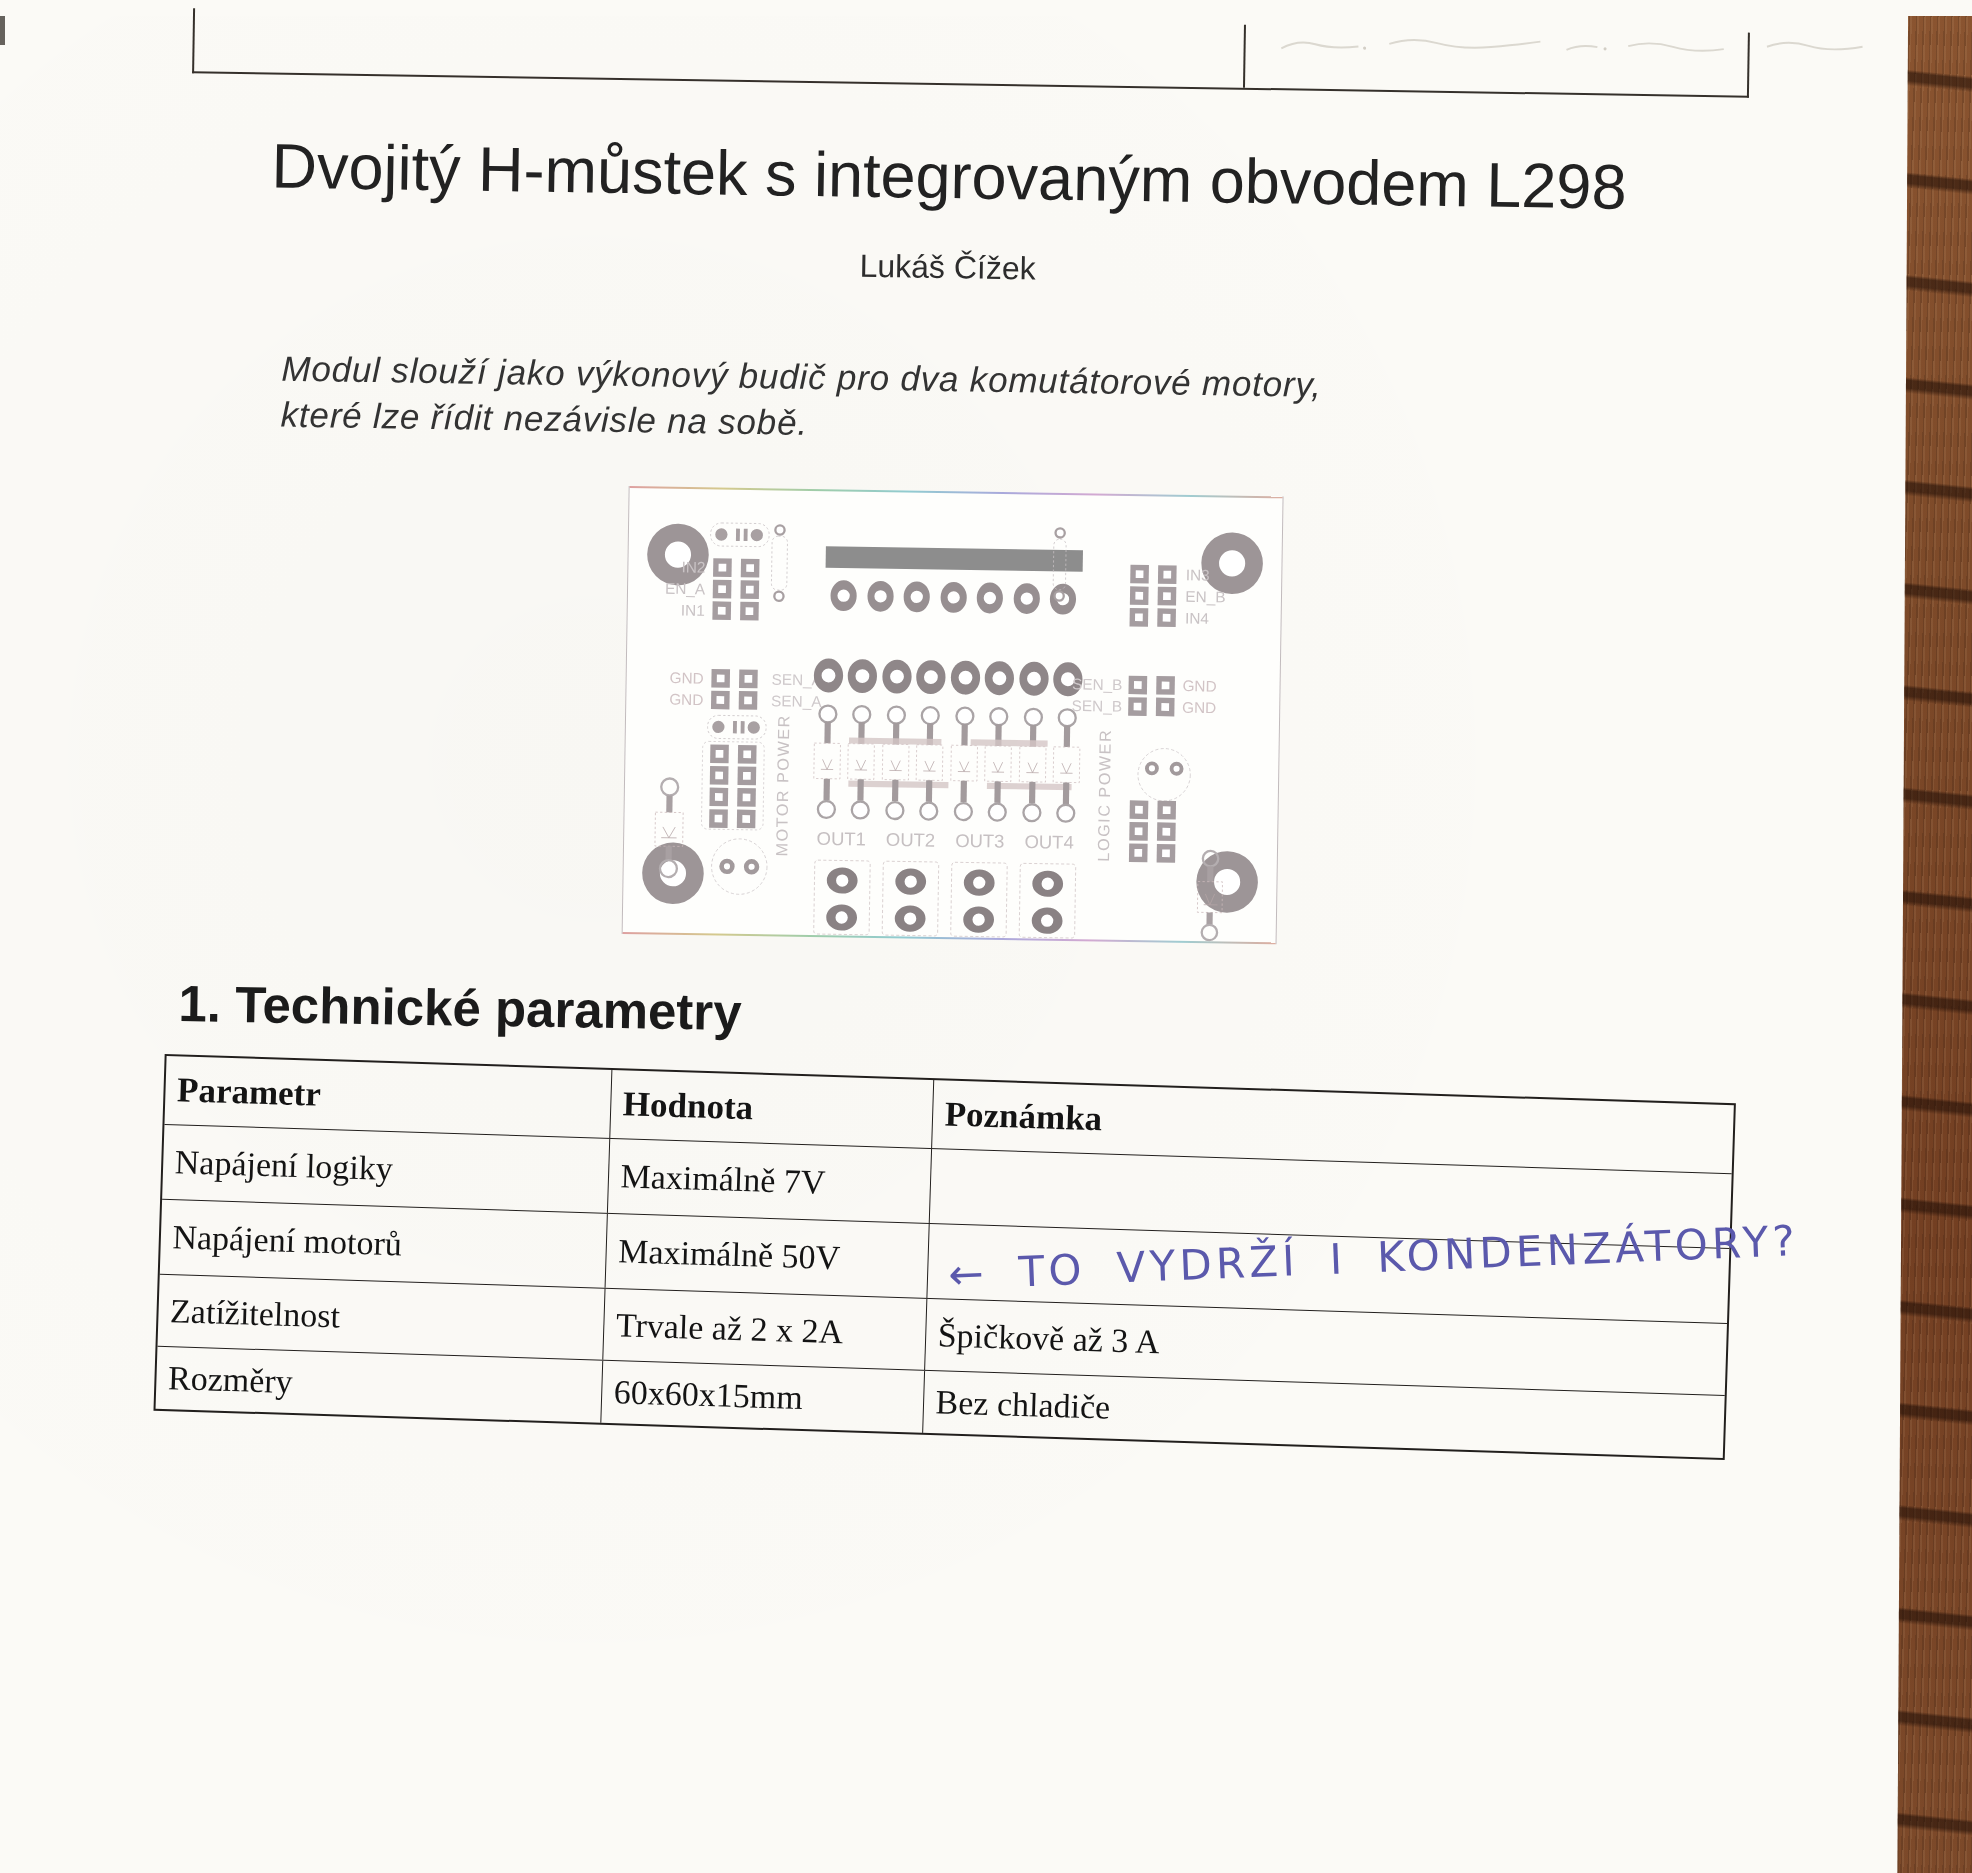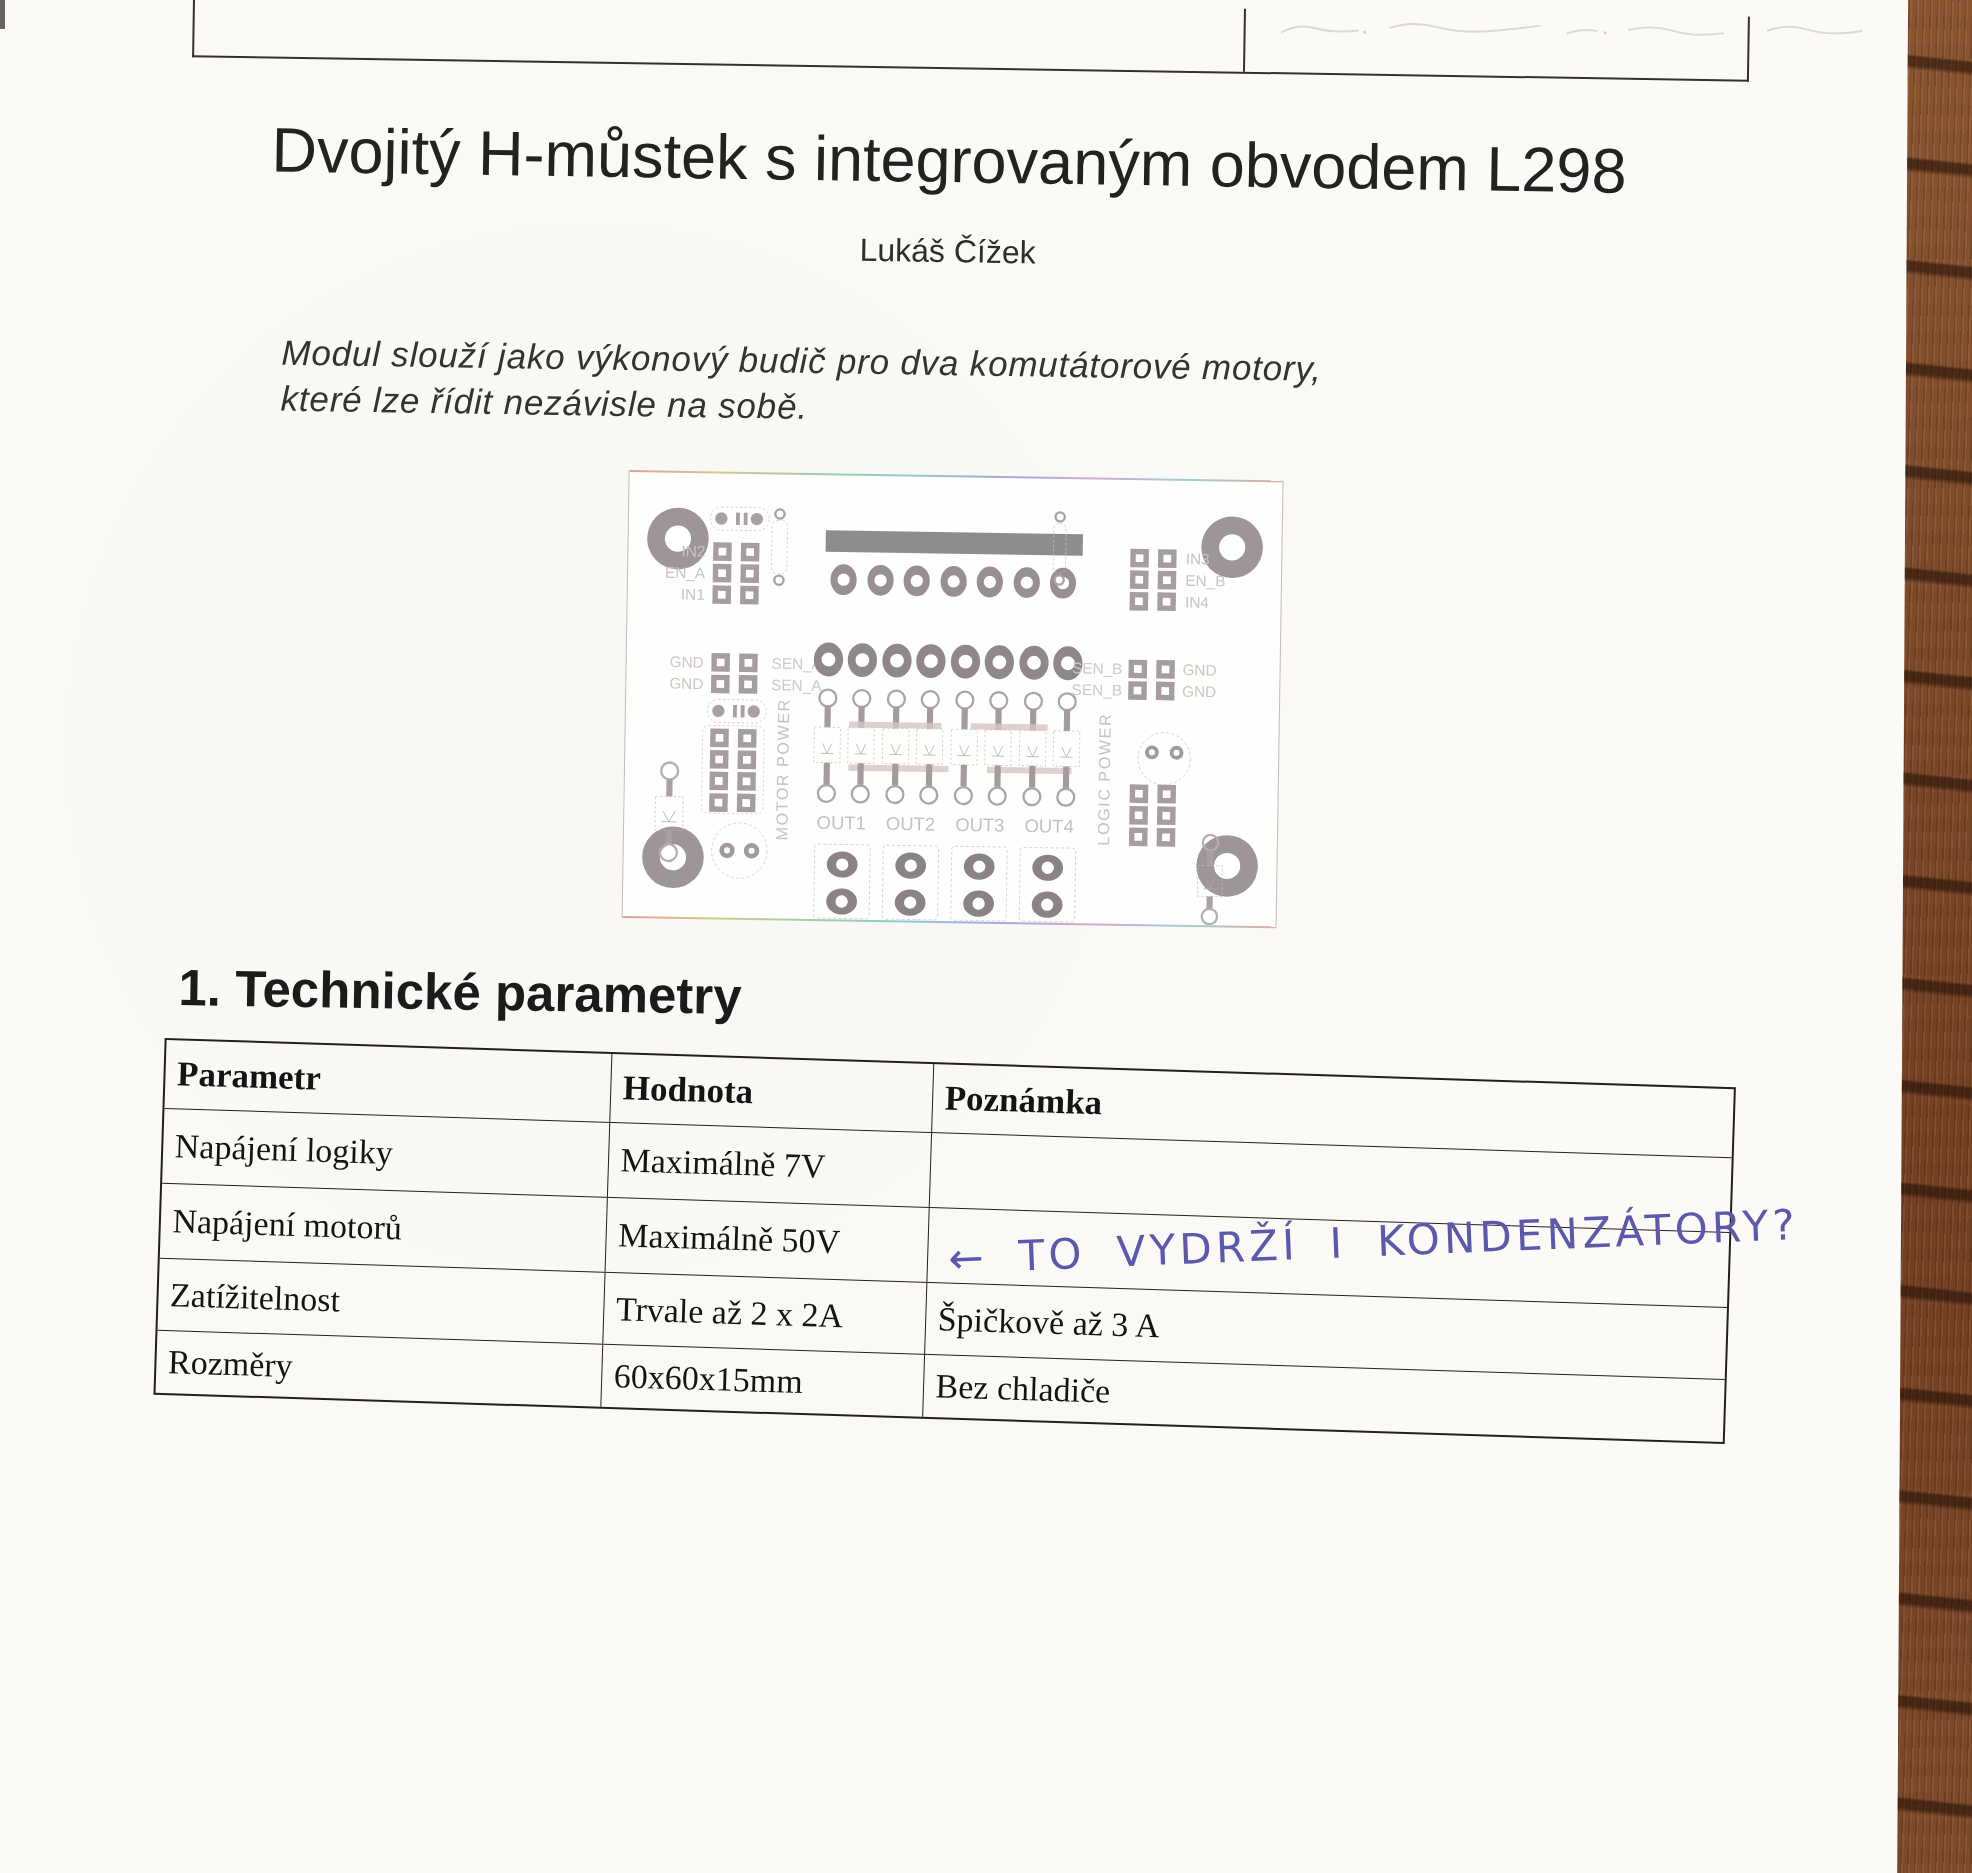--- a/index.html
+++ b/index.html
@@ -1,19 +1,19 @@
 <!DOCTYPE html>
 <html style="font-size:12.3px"><head>
 <meta charset="utf-8">
 <style>
   html,body{margin:0;padding:0;width:1973px;height:1874px;overflow:hidden;
     background:#fbfaf6;font-family:"Liberation Sans",sans-serif;}
   .scan{position:absolute;inset:0;background:
     radial-gradient(circle at 30% 40%, rgba(0,0,0,0.012), transparent 60%),
-    #fbfaf6;}
+    #fbfaf6; margin-top: 16px;}
   
   .wood{position:absolute;top:0;right:0;width:77px;height:1874px;
     background:
       linear-gradient(90deg, rgba(30,12,4,0.25) 0 2.3px, transparent 4.6px),
       repeating-linear-gradient(186deg, rgba(28,11,4,0) 0 60px, rgba(28,11,4,0.55) 63px 71px, rgba(28,11,4,0) 76px 102px),
       repeating-linear-gradient(92deg, rgba(0,0,0,0.12) 0 1.5px, rgba(255,230,190,0.08) 1.5px 3.1px, rgba(0,0,0,0) 3.1px 7px),
       linear-gradient(178deg,#8a5430 0%,#7d4a29 30%,#733f22 65%,#7d4a2a 100%);
     clip-path:polygon(17% 0,100% 0,100% 100%,3% 100%);}
   .corner-mark{position:absolute;left:0;top:0;width:5.4px;height:29px;background:#26211d;opacity:.7;}
   

